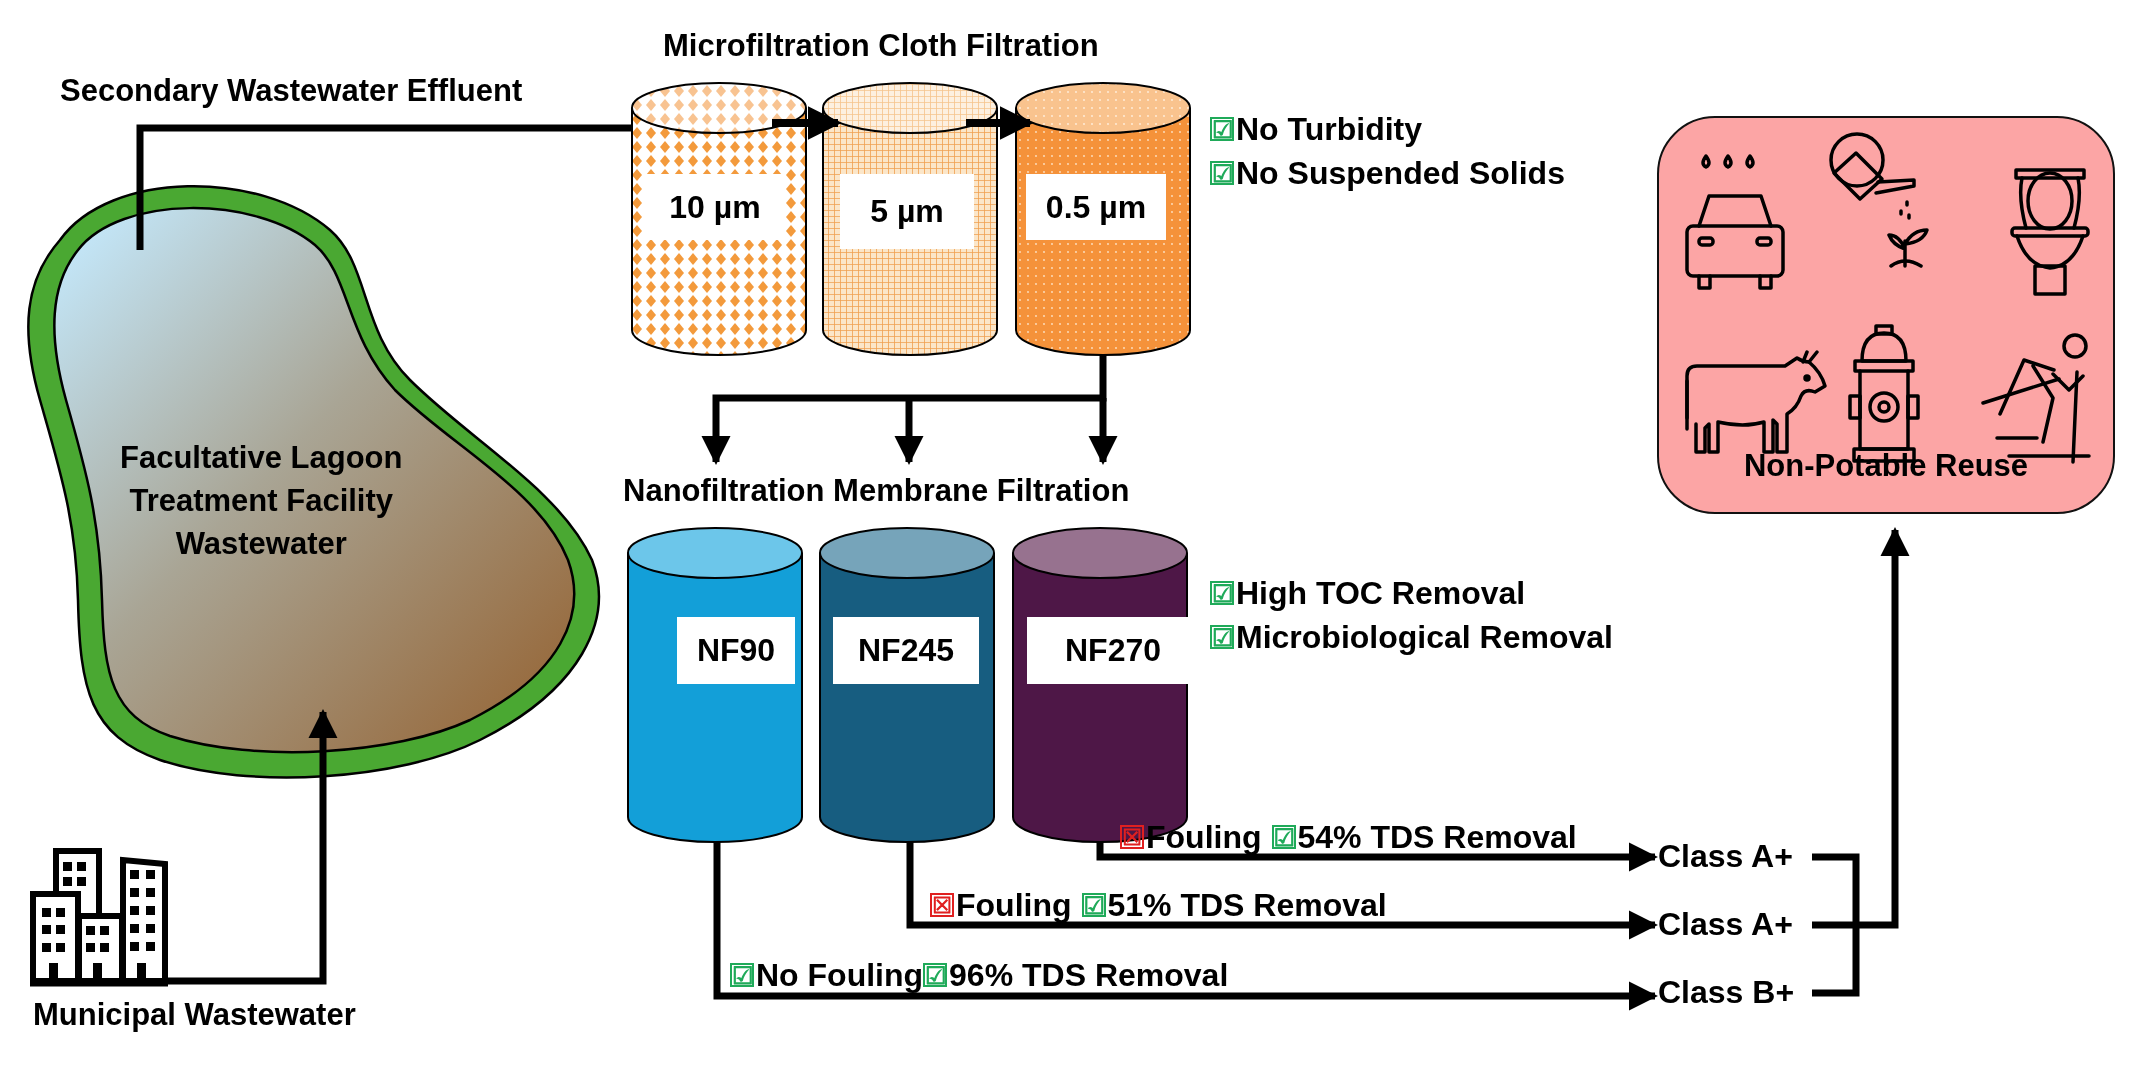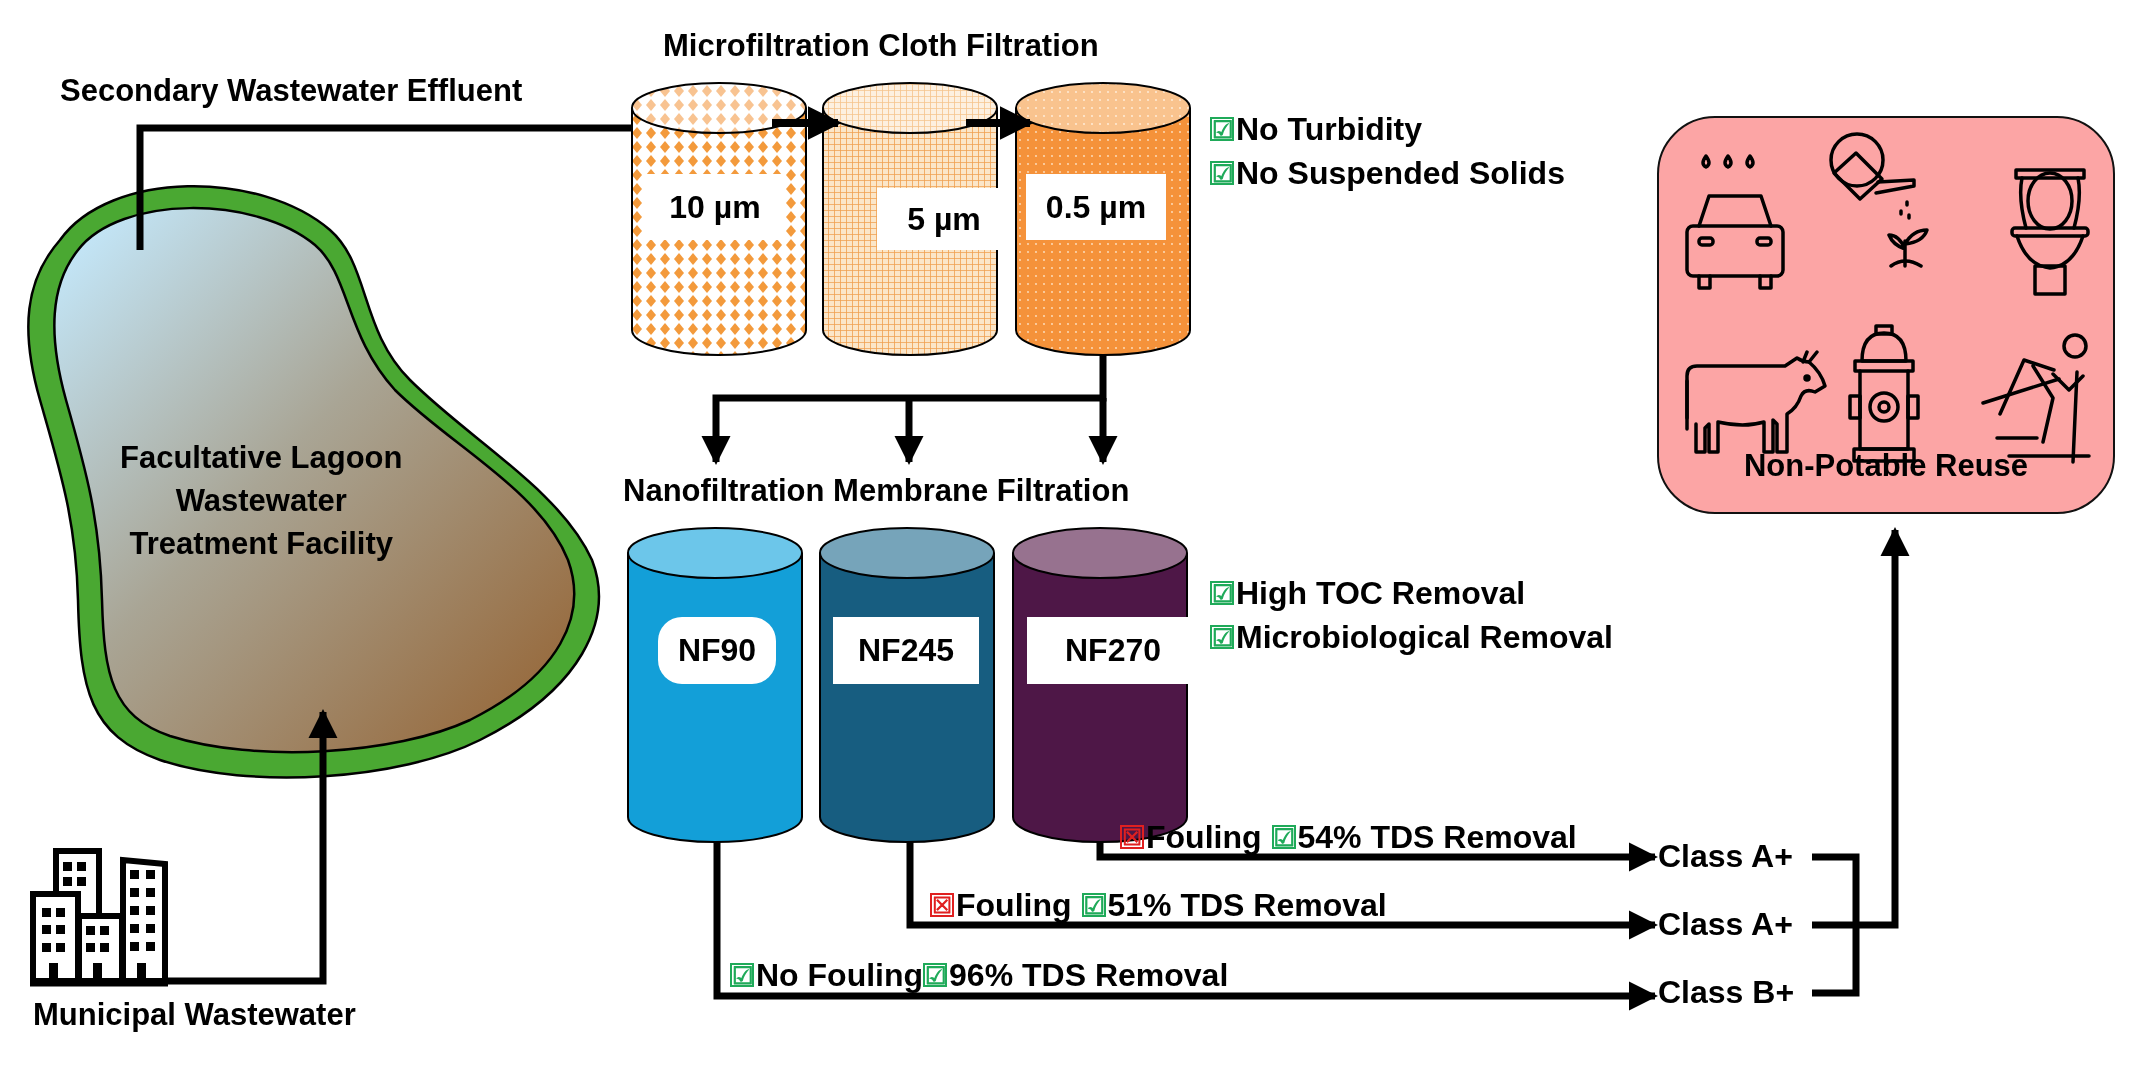--- a/index.html
+++ b/index.html
@@ -153,44 +153,44 @@
 
   <g fill="none" stroke="#000" stroke-width="7">
     <path d="M1812 857 H 1856 V 993 H 1812"></path>
     <path d="M1812 925 H 1856"></path>
     <path d="M1856 925 H 1895 V 530" marker-end="url(#arrowHead)"></path>
   </g>
 </svg>
 
 <div class="lbl lagoon-text" style="left:120px; top:436px;">
   <div>Facultative Lagoon</div>
+  <div>Treatment Facility</div>
   <div>Wastewater</div>
-  <div>Treatment Facility</div>
 </div>
 <div class="lbl title" style="left:33px; top:997px;">Municipal Wastewater</div>
 <div class="lbl title" style="left:60px; top:73px;">Secondary Wastewater Effluent</div>
 
 <div class="lbl title" style="left:663px; top:28px;">Microfiltration Cloth Filtration</div>
 <div class="tag" style="left:646px; top:174px; width:138px; height:66px;">10 µm</div>
-<div class="tag" style="left:840px; top:188px; width:134px; height:62px;margin-left:37px;">5 µm</div>
+<div class="tag" style="left:840px; top:174px; width:134px; height:75px;">5 µm</div>
 <div class="tag" style="left:1026px; top:174px; width:140px; height:66px;">0.5 µm</div>
 
 <div class="lbl note" style="left:1210px; top:107px;">
   <div class="row">
     <span class="chk">☑</span>
     <span>No Turbidity</span>
   </div>
   <div class="row">
     <span class="chk">☑</span>
     <span>No Suspended Solids</span>
   </div>
 </div>
 
 <div class="lbl title" style="left:623px; top:473px;">Nanofiltration Membrane Filtration</div>
-<div class="tag" style="left:658px; top:617px; width:118px; height:67px;border-radius:24px;">NF90</div>
+<div class="tag" style="left:677px; top:617px; width:118px; height:67px;">NF90</div>
 <div class="tag" style="left:833px; top:617px; width:146px; height:67px;">NF245</div>
 <div class="tag" style="left:1027px; top:617px; width:172px; height:67px;">NF270</div>
 
 <div class="lbl note" style="left:1210px; top:571px;">
   <div class="row">
     <span class="chk">☑</span>
     <span>High TOC Removal</span>
   </div>
   <div class="row">
     <span class="chk">☑</span>

